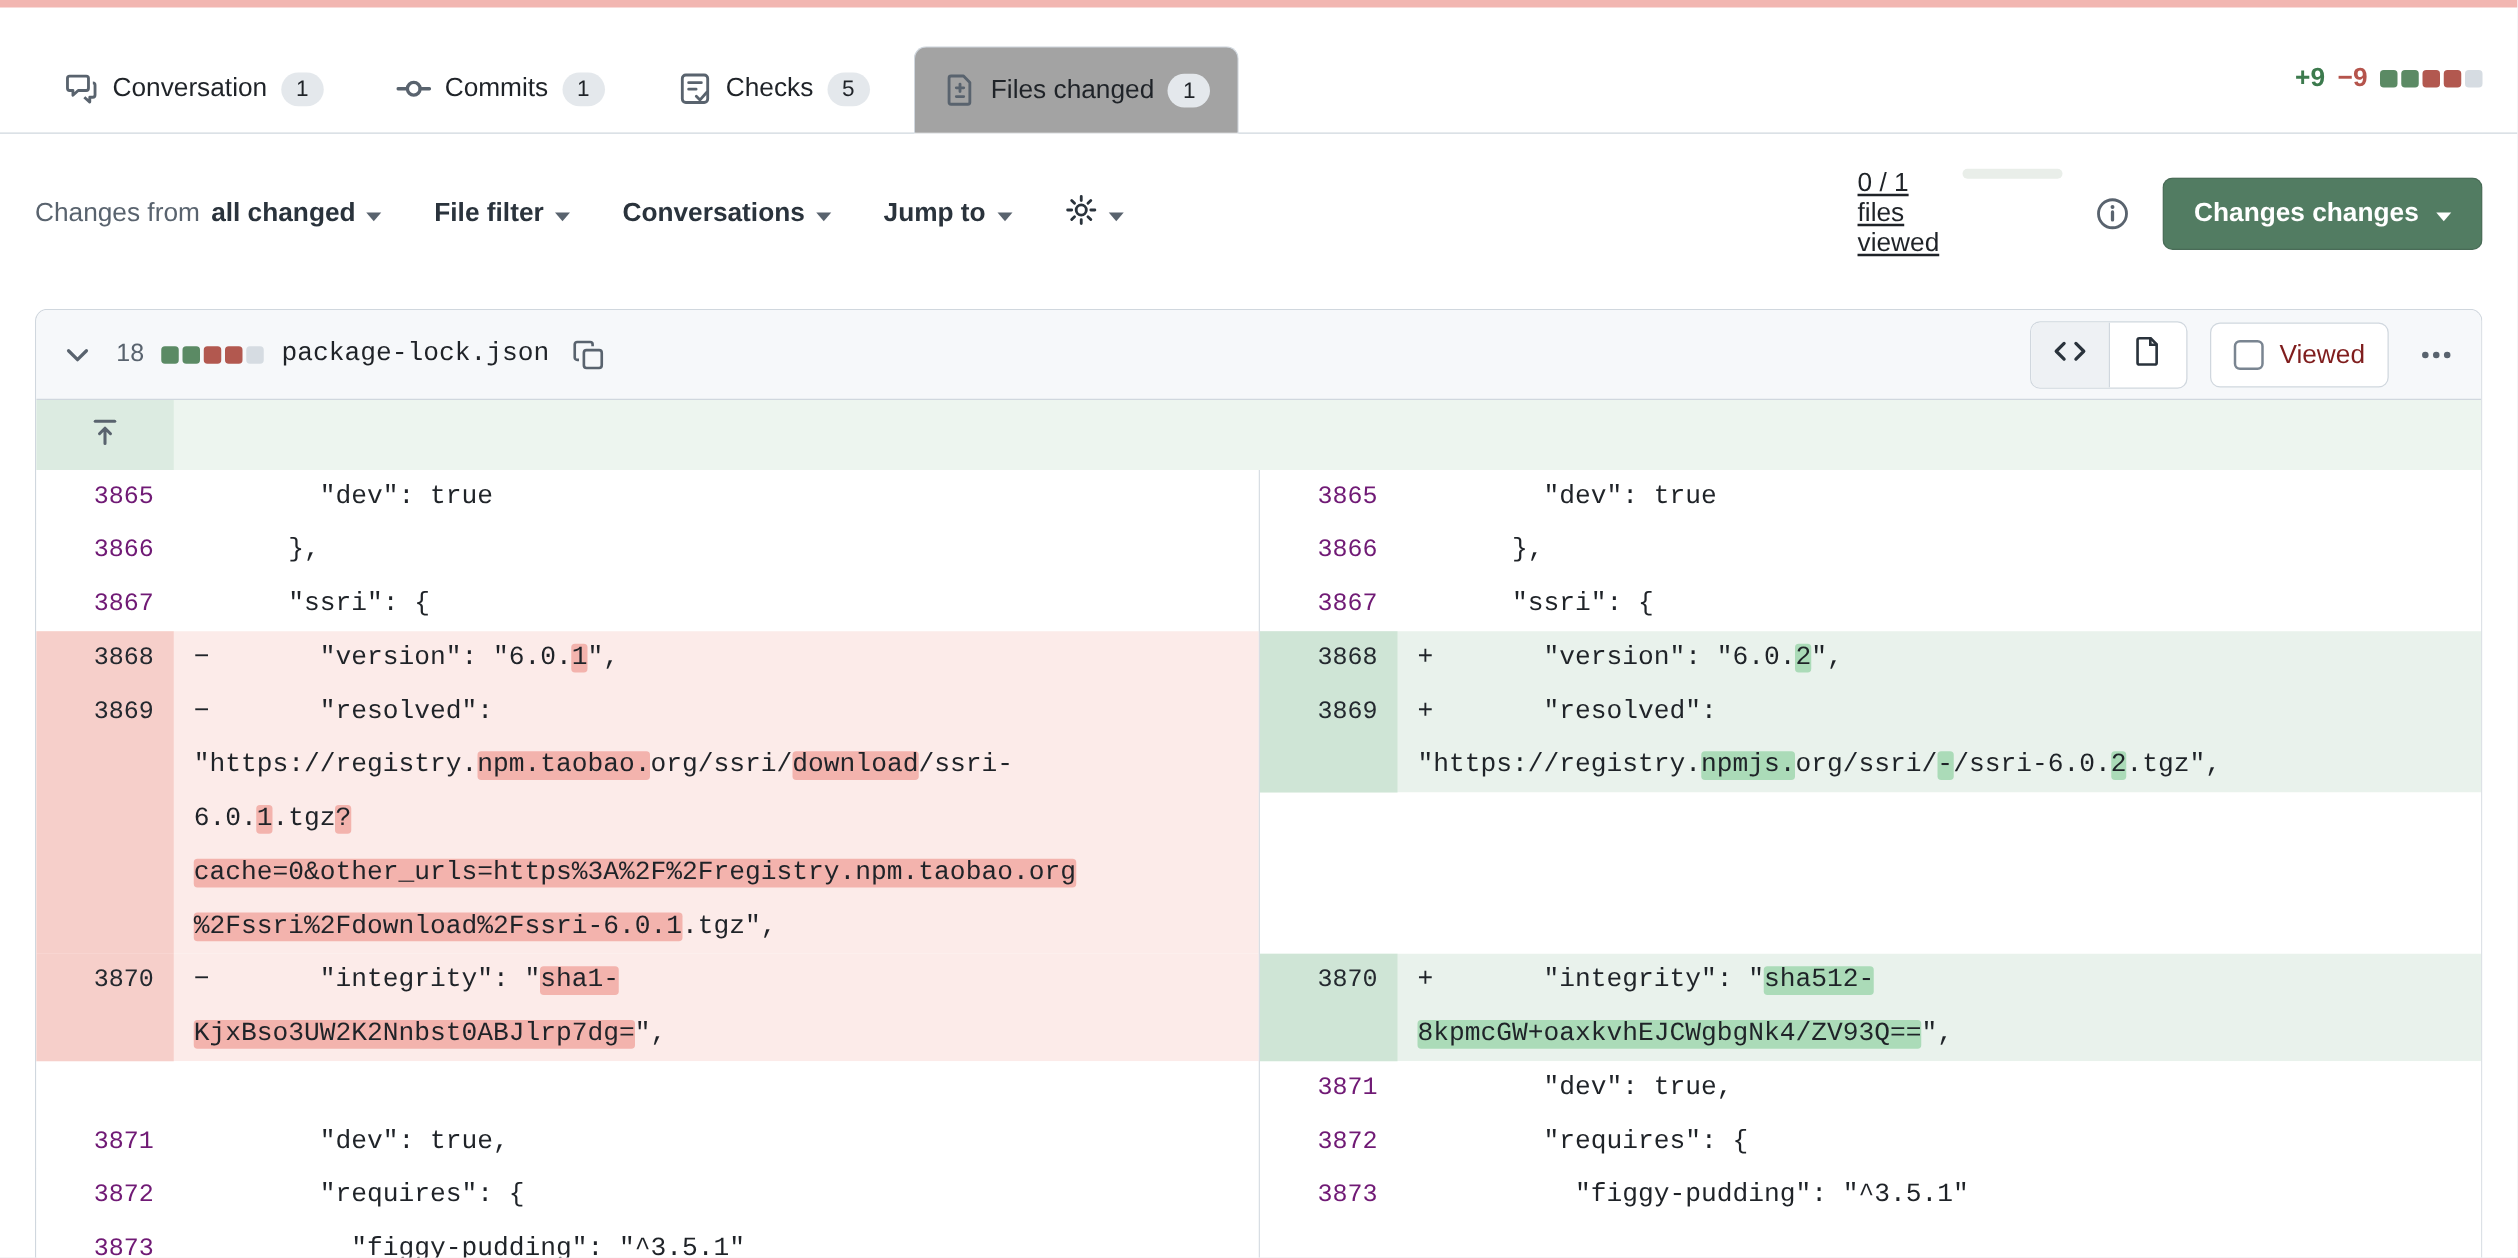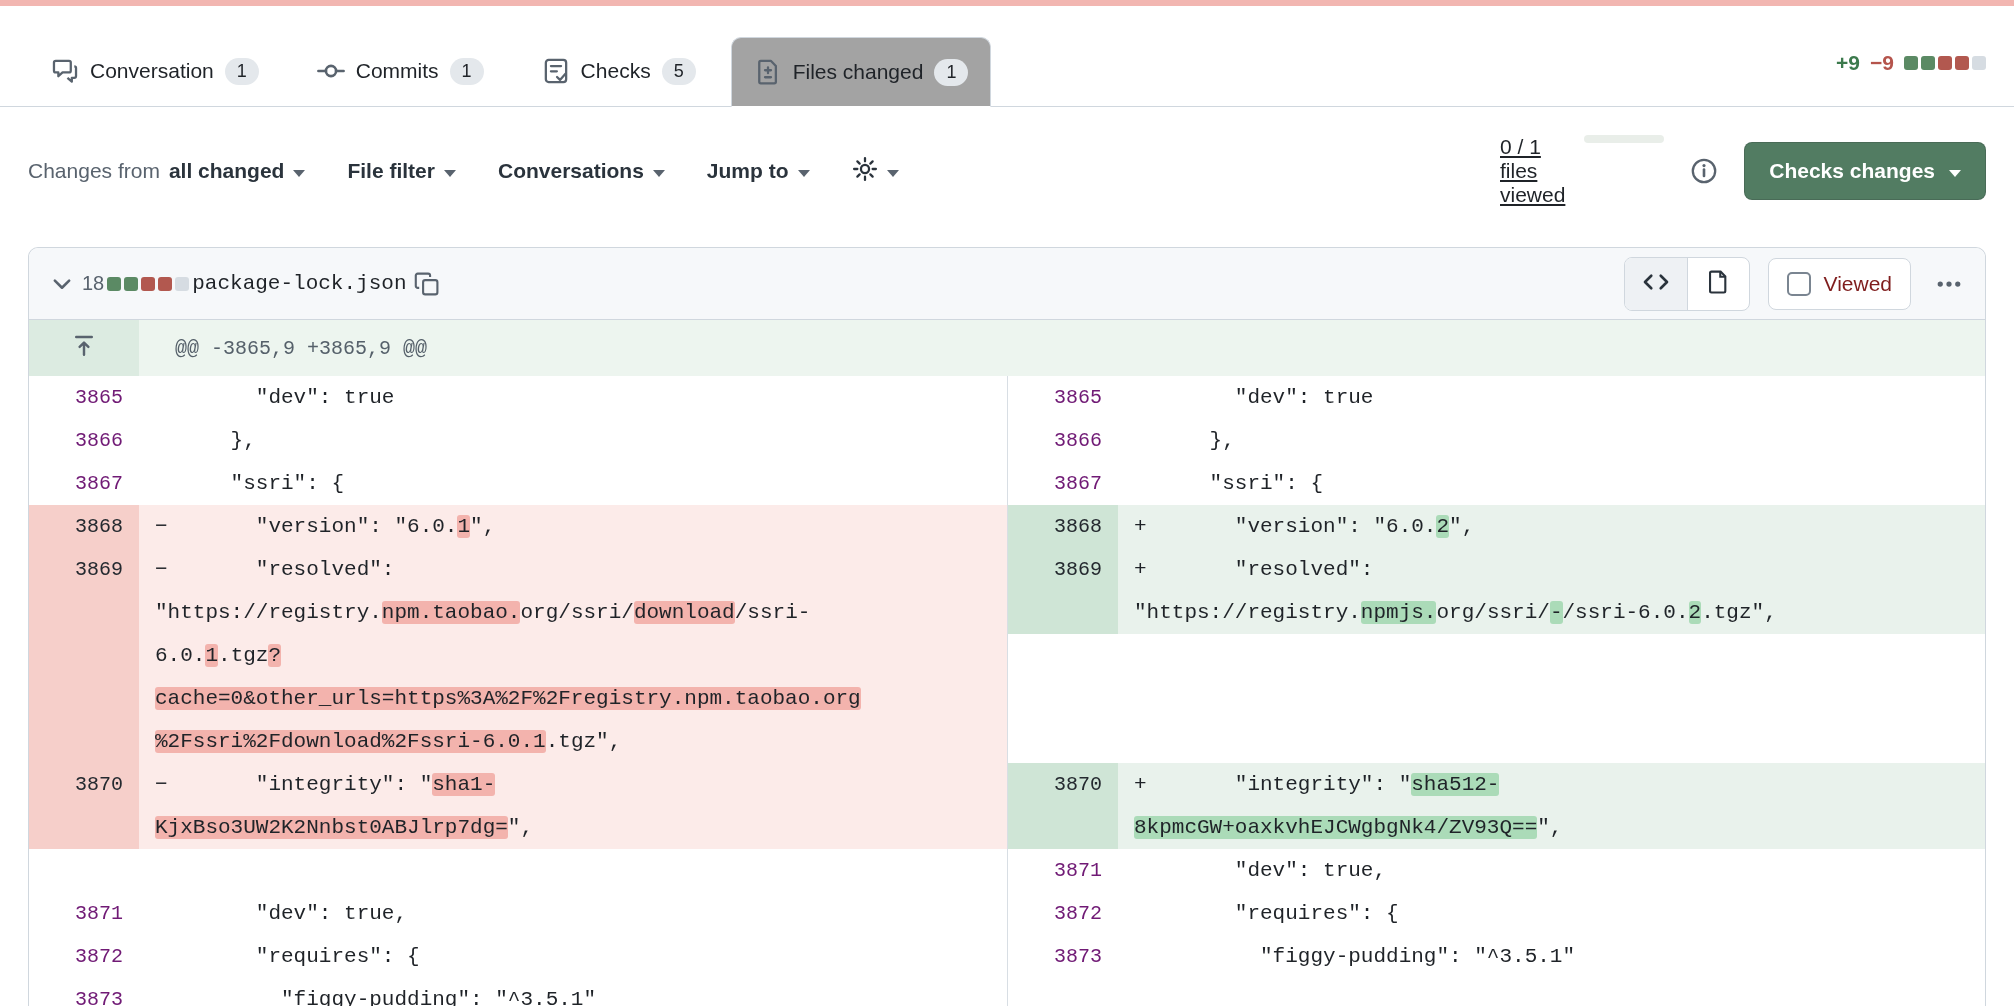--- a/index.html
+++ b/index.html
@@ -42,21 +42,21 @@
   .fv-track { height:8px; border-radius:4px; background:#e9eee9; width:100%; }
   .info { display:flex; color:#59636e; cursor:pointer; }
   .review-btn { display:flex; align-items:center; gap:14px; background:#527c62;
                 border:1px solid rgba(31,35,40,.18); border-radius:8px; height:58px;
                 padding:0 24px; color:#fff; font-size:21px; font-weight:600;
                 font-family:"Liberation Sans",sans-serif; cursor:pointer; }
 
   
   .panel { margin:40px 28px 0; border:1px solid #d0d7de; border-bottom:none;
            border-radius:10px 10px 0 0; overflow:hidden; }
-  .file-header { height:72px; display:flex; align-items:center; gap:3px; padding:0 16px;
+  .file-header { height:72px; display:flex; align-items:center; gap:14px; padding:0 16px;
                  background:#f6f8fa; border-bottom:1px solid #d0d7de; }
   .fh-chevron { display:flex; color:#59636e; padding:4px; cursor:pointer; }
   .fh-changes { font-size:20px; color:#59636e; }
   .fh-blocks { display:flex; gap:3px; }
   .fh-name { font-family:"Liberation Mono", monospace; font-size:21px; color:#1f2328; }
   .fh-copy { display:flex; color:#59636e; padding:4px; cursor:pointer; }
   .fh-right { margin-left:auto; display:flex; align-items:center; gap:18px; }
   .seg { display:flex; border:1px solid #d0d7de; border-radius:8px; overflow:hidden; background:#fff; }
   .seg-btn { width:62px; height:52px; display:flex; align-items:center; justify-content:center;
              color:#2a333c; cursor:pointer; }
@@ -190,21 +190,21 @@
       <span class="fv-track"></span>
     </div>
     <span class="info">
       <svg viewBox="0 0 16 16" width="28" height="28">
           <circle cx="8" cy="8" r="6.4" fill="none" stroke="currentColor" stroke-width="1.3"></circle>
           <path d="M8 7.2v3.6" stroke="currentColor" stroke-width="1.5" stroke-linecap="round"></path>
           <circle cx="8" cy="4.9" r=".9" fill="currentColor"></circle>
         </svg>
     </span>
     <button class="review-btn">
-      <span>Checks changes</span>
+      <span>Changes changes</span>
       <span class="caret caret-white"></span>
     </button>
   </div>
 </div>
 
 <section class="panel">
   <header class="file-header">
     <span class="fh-chevron">
       <svg viewBox="0 0 16 16" width="26" height="26">
           <path d="M3.6 5.9L8 10.3l4.4-4.4" fill="none" stroke="currentColor" stroke-width="1.6" stroke-linecap="round" stroke-linejoin="round"></path>
@@ -259,21 +259,20 @@
 
   <div class="hunk-row">
     <span class="hunk-gut">
       <span>
         <svg viewBox="0 0 16 16" width="26" height="26">
             <path d="M3.2 2.5h9.6" stroke="currentColor" stroke-width="1.5" stroke-linecap="round"></path>
             <path d="M8 13.4V6M5.3 8.6L8 5.9l2.7 2.7" fill="none" stroke="currentColor" stroke-width="1.5" stroke-linecap="round" stroke-linejoin="round"></path>
           </svg>
       </span>
     </span>
-    <span class="hunk-text">@@ -3865,9 +3865,9 @@</span>
   </div>
 
   <div class="diff-body">
     <div class="diff-col">
         <div class="drow t-context">
           <div class="gut">3865</div>
           <div class="code"><div class="cl"><span>        "dev": true</span></div></div>
         </div>
         <div class="drow t-context">
           <div class="gut">3866</div>

